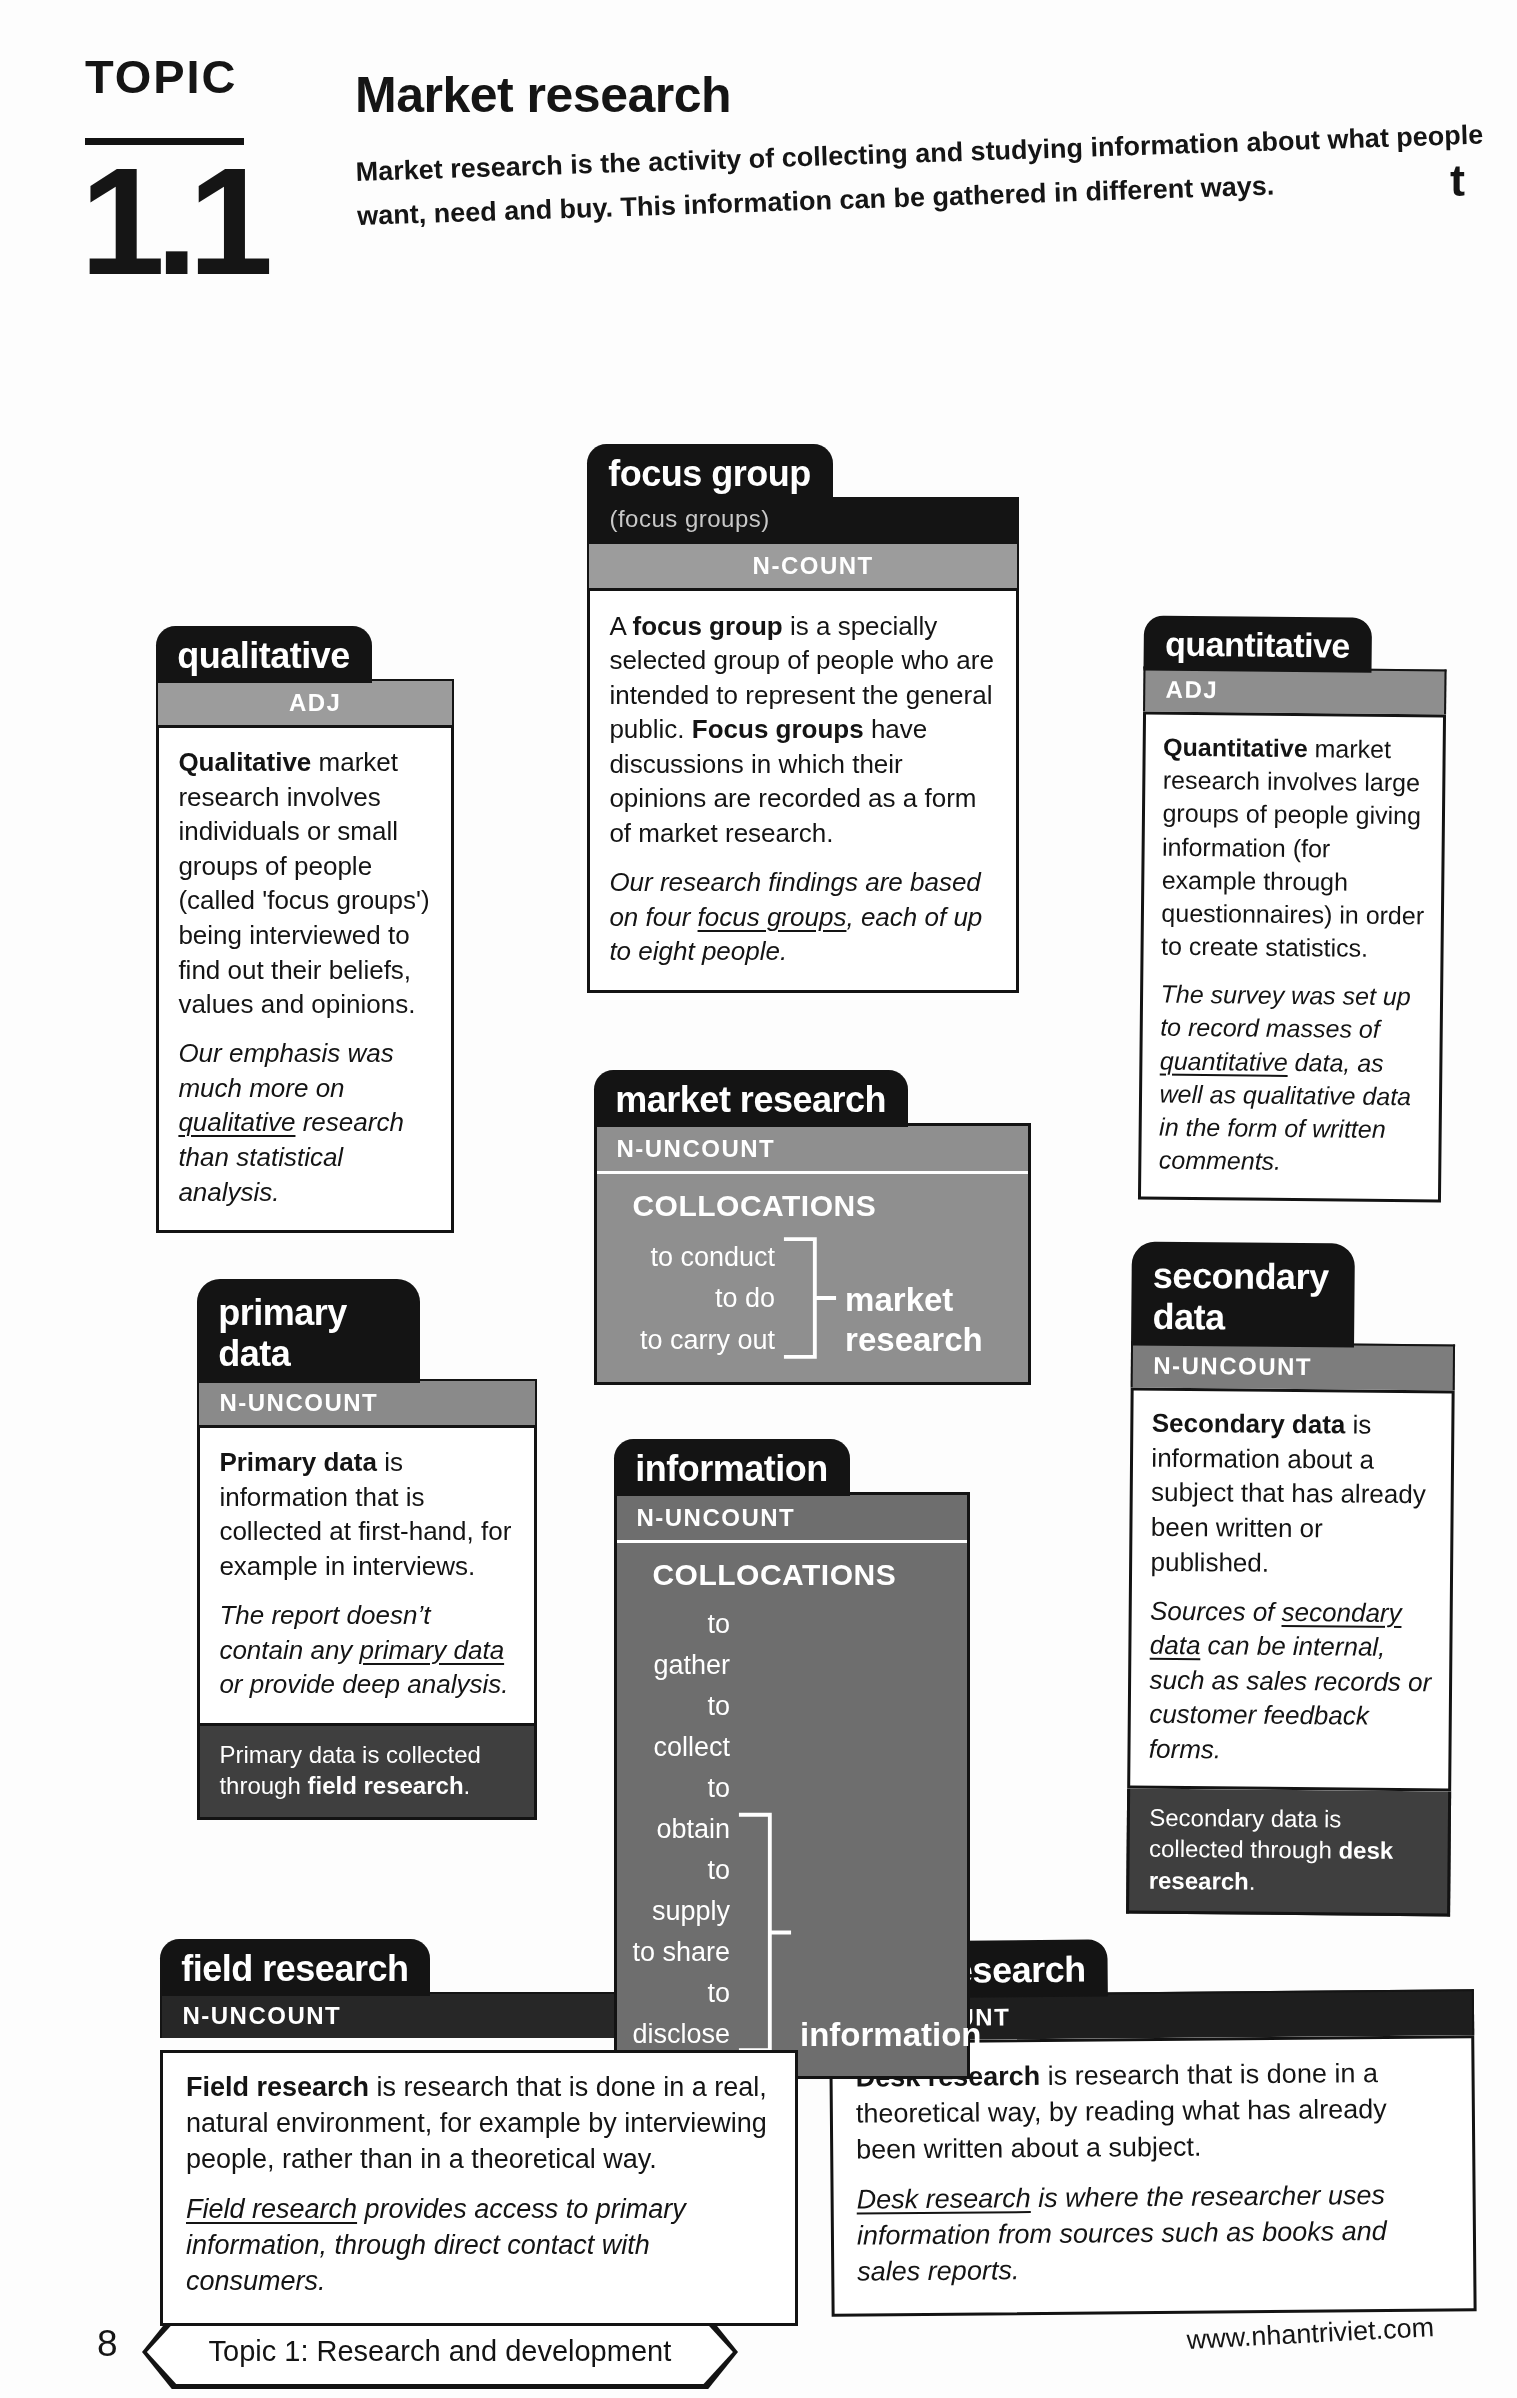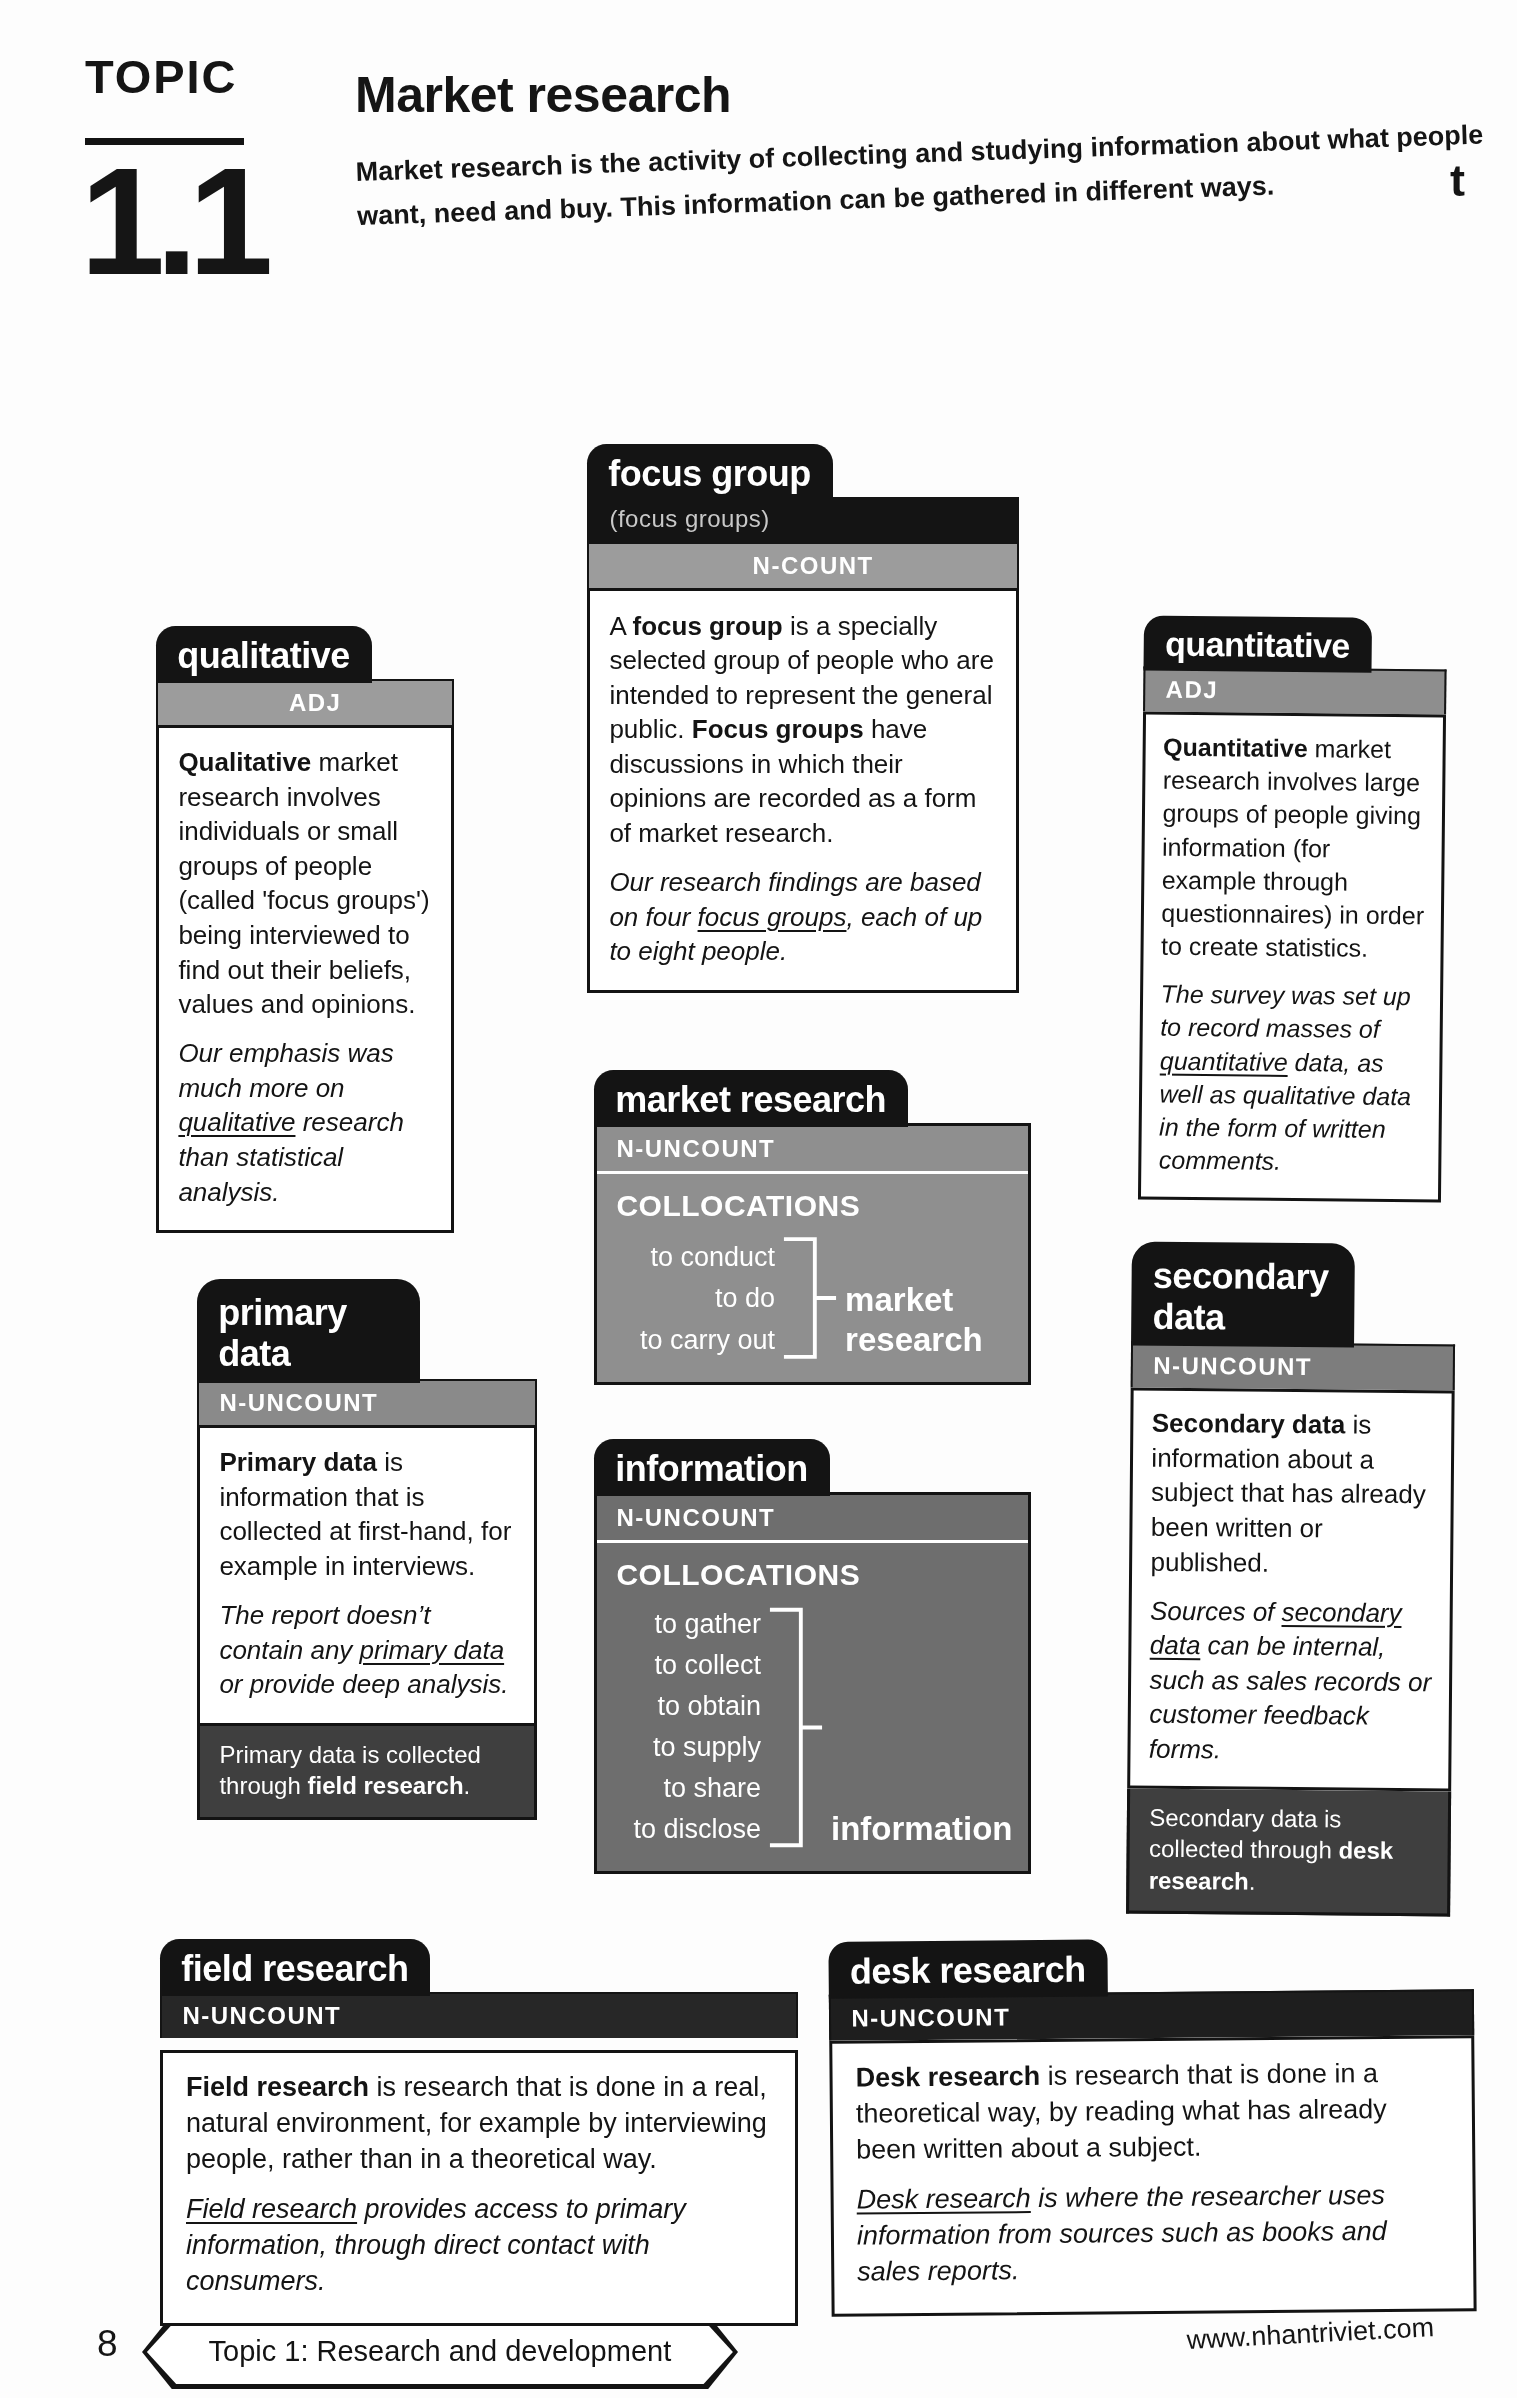--- a/index.html
+++ b/index.html
@@ -37,21 +37,21 @@
   .cardbody p + p { margin-top:14.6px; }
   .ex { font-style:italic; }
   u { text-underline-offset:3.9px; text-decoration-thickness:1.9px; }
   .note {
     background:#3f3f3f; color:#fff; font-size:24px; line-height:1.32;
     padding:12.6px 19.4px 14.6px 19.4px; border:3.9px solid #131313; border-top:none;
   }
   
   .colloc-body { position:relative; z-index:2; border:3.9px solid #131313; color:#fff; }
   .pos-row { font-size:24px; font-weight:700; letter-spacing:1.5px; padding:8.7px 0 8.7px 19.4px; border-bottom:3.9px solid #ffffff; }
-  .colloc-title { font-size:30px; font-weight:800; letter-spacing:0.5px; padding:14.6px 0 0 19.4px; }
+  .colloc-title { font-size:30px; font-weight:800; letter-spacing:0.5px; padding:14.6px 0 0 19.4px;margin-left:16px; }
   .colloc-row { display:flex; align-items:flex-end; gap:7px; padding:11.6px 15.5px 21.3px 15.5px; }
   .verbs { text-align:right; font-size:27px; line-height:1.52; }
   .target { font-weight:700; font-size:33px; line-height:1.22; }
   .bracket { flex:0 0 auto; }
 
   
   .tint-a { background:#9c9c9c;text-align:center; }   
   .tint-b { background:#8e8e8e; }
   .tint-c { background:#8a8a8a; }
   .tint-d { background:#7d7d7d; }
@@ -149,21 +149,21 @@
   <div class="card rot-cw2" style="left:1129px; top:1243px; width:324px;">
     <div class="tab two-line">secondary data</div>
     <div class="band tint-d">N-UNCOUNT</div>
     <div class="cardbody" style="padding:15.5px 17.5px 19.4px 18.4px;">
       <p class="def"><b>Secondary data</b><span> is information about a subject that has already been written or published.</span></p>
       <p class="ex"><span>Sources of </span><u>secondary data</u><span> can be internal, such as sales records or customer feedback forms.</span></p>
     </div>
     <div class="note"><span>Secondary data is collected through </span><b>desk research</b><span>.</span></div>
   </div>
 
-  <div class="card" style="left:594px; top:1439px; width:437px;">
+  <div class="card" style="left:614px; top:1439px; width:356px;">
     <div class="tab">information</div>
     <div class="colloc-body gray-body-b">
       <div class="pos-row">N-UNCOUNT</div>
       <div class="colloc-title">COLLOCATIONS</div>
       <div class="colloc-row">
         <div class="verbs" style="width:175px;">
           <div>to gather</div>
           <div>to collect</div>
           <div>to obtain</div>
           <div>to supply</div>

